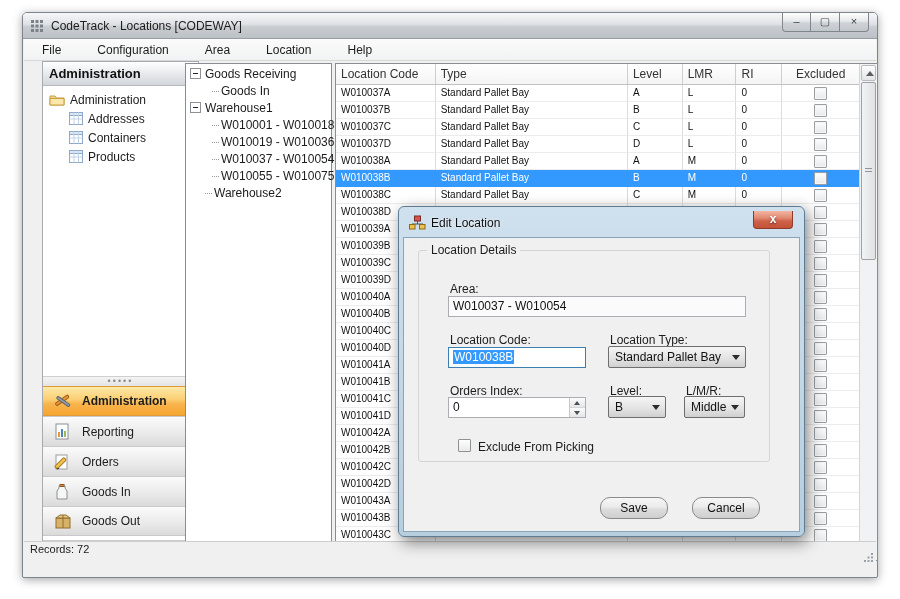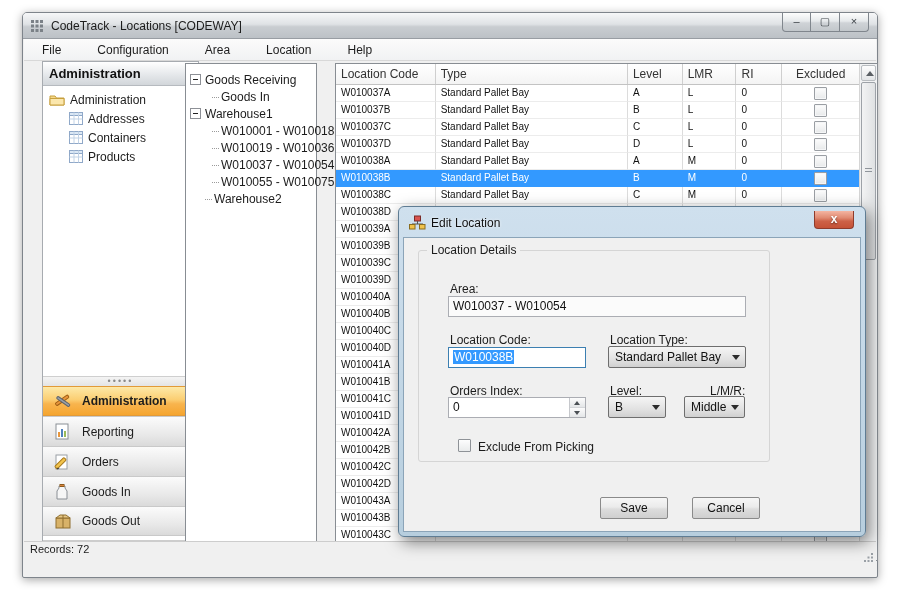--- a/index.html
+++ b/index.html
@@ -50,22 +50,22 @@
     background:linear-gradient(#fbfbfb,#e9e9e9 60%,#dadada); font-size:12px; color:#1c1c1c; }
   .nav-item:last-child { border-bottom:1px solid #c9c9c9; }
   .nav-item.active { background:linear-gradient(#fde9a8,#fbce72 45%,#f8b44e 60%,#f5a52f);
     border-top:1px solid #e29a37; border-bottom:1px solid #e29a37; font-weight:bold; }
   .nav-item .nav-ico { width:20px; height:18px; margin:0 9px 0 10px; flex:none; }
   .sb-overflow { position:absolute; left:0; right:0; bottom:0; height:20px;
     background:linear-gradient(#f6f6f6,#e2e2e2); border-top:1px solid #cdcdcd; }
   .sb-overflow .caret { position:absolute; right:8px; top:2px; font-size:11px; color:#333; }
 
   
-  .treepanel { position:absolute; left:161px; top:2px; width:132px; bottom:0;
-    background:#ffffff; border:1px solid #888d93; font-size:12px; color:#1c1c1c; padding-top:7px; }
+  .treepanel { position:absolute; left:161px; top:2px; width:147px; bottom:0;
+    background:#ffffff; border:1px solid #888d93; font-size:12px; color:#1c1c1c; padding-top:1px; }
   .t-node { display:flex; align-items:center; height:17px; white-space:nowrap; }
   .t-node.d0 { padding-left:4px; }
   .t-node.d1 { padding-left:22px; }
   .t-node .lbl { margin-left:4px; }
   .expander { width:11px; height:11px; flex:none; border:1px solid #8d9096; background:#fff; position:relative; }
   .expander::after { content:""; position:absolute; left:2px; right:2px; top:4px; height:1px; background:#222; }
   .exp-spacer { width:11px; height:11px; flex:none; }
   .t-node.leaf .lbl::before { content:""; display:inline-block; width:7px; margin-right:2px;
     border-top:1px dotted #9a9a9a; vertical-align:middle; }
 
@@ -103,21 +103,21 @@
   .vs-grip { position:absolute; left:3px; right:3px; top:50%; margin-top:-3px; height:6px;
     background:repeating-linear-gradient(#8f959b 0 1px, transparent 1px 3px); }
 
   
   .statusbar { position:absolute; left:1px; right:1px; bottom:9px; height:27px;
     background:#f0f0f0; border-top:1px solid #cdcdcd; }
   .status-text { position:absolute; left:6px; top:1px; font-size:11px; color:#1c1c1c; }
   .grip { position:absolute; right:2px; bottom:2px; }
 
   
-  .dialog { position:absolute; left:398px; top:206px; width:468px; height:331px; z-index:10;
+  .dialog { position:absolute; left:398px; top:206px; width:407px; height:331px; z-index:10;
     background:linear-gradient(#cfe0ee,#b7cede); border:1px solid #5f7c93; border-radius:6px;
     box-shadow:3px 5px 16px rgba(0,0,0,.5); }
   .dlg-titlebar { position:absolute; left:4px; right:4px; top:3px; height:26px; }
   .dlg-icon { position:absolute; left:6px; top:5px; }
   .dlg-title { position:absolute; left:28px; top:6px; font-size:12px; color:#101010;
     text-shadow:0 0 3px rgba(255,255,255,.9); }
   .dlg-close { position:absolute; right:7px; top:1px; width:40px; height:18px;
     background:linear-gradient(#f4b5a2,#e08a72 40%,#cd6147 60%,#c55237); border:1px solid #8e3b2c;
     border-top:none; border-radius:0 0 4px 4px; color:#fff; font-size:12px; font-weight:bold;
     text-align:center; line-height:16px; text-shadow:0 1px 2px rgba(0,0,0,.5); }
@@ -143,21 +143,21 @@
   .spin-btns { position:absolute; right:0; top:0; bottom:0; width:16px; border-left:1px solid #c6c8cc; }
   .spin-btn { position:absolute; left:0; right:0; height:50%; background:linear-gradient(#fcfcfc,#e4e6e8); }
   .spin-btn.up { top:0; border-bottom:1px solid #d4d6d9; }
   .spin-btn.dn { bottom:0; }
   .mini-up { position:absolute; left:4px; top:3px; width:0; height:0;
     border-left:3px solid transparent; border-right:3px solid transparent; border-bottom:4px solid #4a4f54; }
   .mini-dn { position:absolute; left:4px; top:3px; width:0; height:0;
     border-left:3px solid transparent; border-right:3px solid transparent; border-top:4px solid #4a4f54; }
   .checkbox { position:absolute; width:13px; height:13px; border:1px solid #8e9297;
     background:linear-gradient(#fdfdfd,#e9ebec); border-radius:1px; }
-  .dlg-btn { position:absolute; width:68px; height:22px; border:1px solid #8a8a8a; border-radius:2px;
+  .dlg-btn { position:absolute; width:68px; height:22px; border:1px solid #8a8a8a; border-radius:10px;
     background:linear-gradient(#f6f6f6,#ebebeb 45%,#dddddd 55%,#cfcfcf); font-size:12px; color:#111;
     text-align:center; line-height:20px; }
 </style>
 </head>
 <body>
 
 <div class="window">
 
   <div class="titlebar">
     <span class="app-icon">
@@ -620,21 +620,21 @@
           </span>
       </span>
     </div>
 
     <span class="fld-label" style="left:206px; top:146px;">Level:</span>
     <div class="combo" style="left:204px; top:158px; width:58px;">
       <span>B</span>
       <span class="arrow"></span>
     </div>
 
-    <span class="fld-label" style="left:282px; top:146px;margin-left:24px;">L/M/R:</span>
+    <span class="fld-label" style="left:282px; top:146px;">L/M/R:</span>
     <div class="combo" style="left:280px; top:158px; width:61px;">
       <span>Middle</span>
       <span class="arrow"></span>
     </div>
 
     <span class="checkbox" style="left:54px; top:201px;"></span>
     <span class="fld-label" style="left:74px; top:202px;">Exclude From Picking</span>
 
     <div class="dlg-btn" style="left:196px; top:259px;">Save</div>
     <div class="dlg-btn" style="left:288px; top:259px;">Cancel</div>

